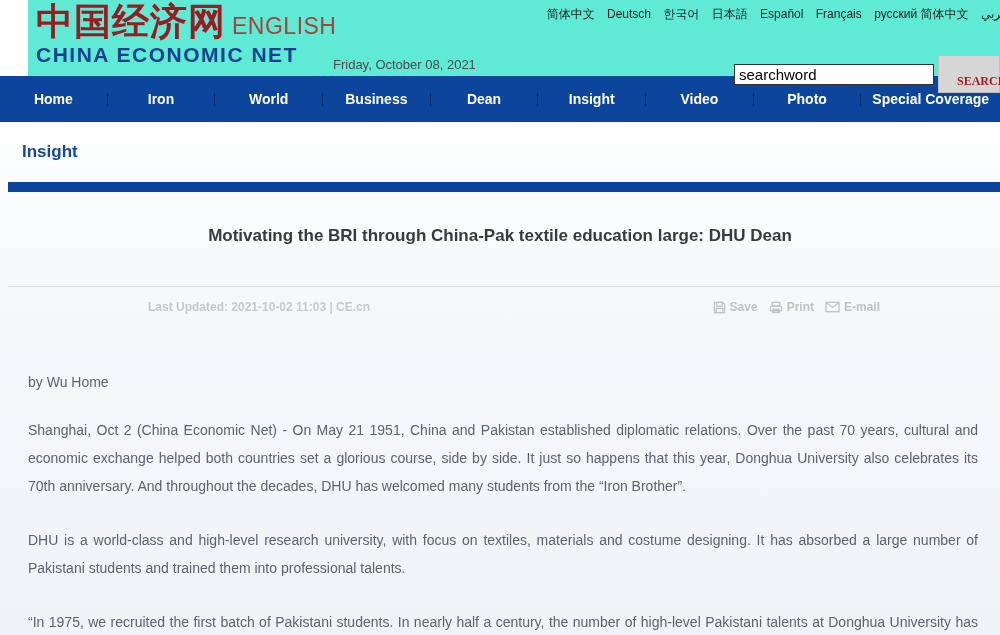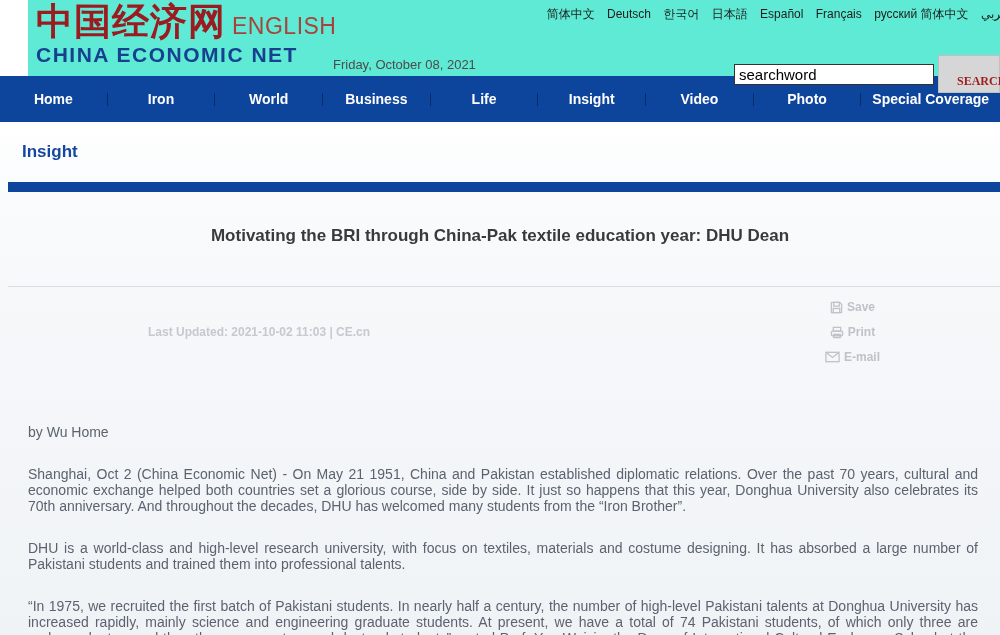--- a/index.html
+++ b/index.html
@@ -50,27 +50,27 @@
   .blue-bar { margin:20px 0 0 8px; height:10px; background:#0e459c; }
 
   .article-title { margin:34px 20px 0; text-align:center; font-size:17px; font-weight:bold; color:#3a3a3a; }
 
   .meta-row {
     margin:40px 0 0 8px; border-top:1px solid #d9dce0;
     padding:13px 120px 0 140px;
     display:flex; justify-content:space-between; align-items:center;
     color:#c6c9cd; font-size:12px; font-weight:bold;
   }
-  .actions { display:flex; align-items:center; gap:11px;flex-direction:column; }
+  .actions { display:flex; align-items:center; gap:11px; }
   .action { display:flex; align-items:center; gap:4px; cursor:pointer; color:#bfc3c8; }
   .action svg { display:block; }
 
   .article-body { margin:60px 22px 0 28px; color:#5b6370; font-size:14px; }
   .byline { margin:0 0 26px 0; line-height:16px; }
-  .para { text-align:justify; line-height:16px; margin:0 0 26px 0; }
+  .para { text-align:justify; line-height:28px; margin:0 0 26px 0; }
 </style>
 </head>
 <body>
 
 <div class="page">
 
   <div class="header">
 
     <div class="logo">
       <div class="logo-line1">
@@ -101,38 +101,38 @@
 
   <div class="nav">
     <div class="nav-item">Home</div>
     <div class="nav-sep"></div>
     <div class="nav-item">Iron</div>
     <div class="nav-sep"></div>
     <div class="nav-item">World</div>
     <div class="nav-sep"></div>
     <div class="nav-item">Business</div>
     <div class="nav-sep"></div>
-    <div class="nav-item">Life</div>
+    <div class="nav-item">Dean</div>
     <div class="nav-sep"></div>
     <div class="nav-item">Insight</div>
     <div class="nav-sep"></div>
     <div class="nav-item">Video</div>
     <div class="nav-sep"></div>
     <div class="nav-item">Photo</div>
     <div class="nav-sep"></div>
     <div class="nav-item wide">Special Coverage</div>
   </div>
 
   <div class="content">
 
     <div class="section-head">Insight</div>
 
     <div class="blue-bar"></div>
 
-    <h1 class="article-title">Motivating the BRI through China-Pak textile education year: DHU Dean</h1>
+    <h1 class="article-title">Motivating the BRI through China-Pak textile education large: DHU Dean</h1>
 
     <div class="meta-row">
       <span>Last Updated: 2021-10-02 11:03 | CE.cn</span>
       <span class="actions">
         <span class="action">
           <span>
             <svg width="13" height="13" viewBox="0 0 14 14" fill="none" stroke="#bfc3c8" stroke-width="1.4">
               <path d="M1.5 1.5 h9 l2 2 v9 h-11 z"></path>
               <rect x="4" y="1.5" width="6" height="4"></rect>
               <rect x="3.5" y="8" width="7" height="4.5"></rect>

